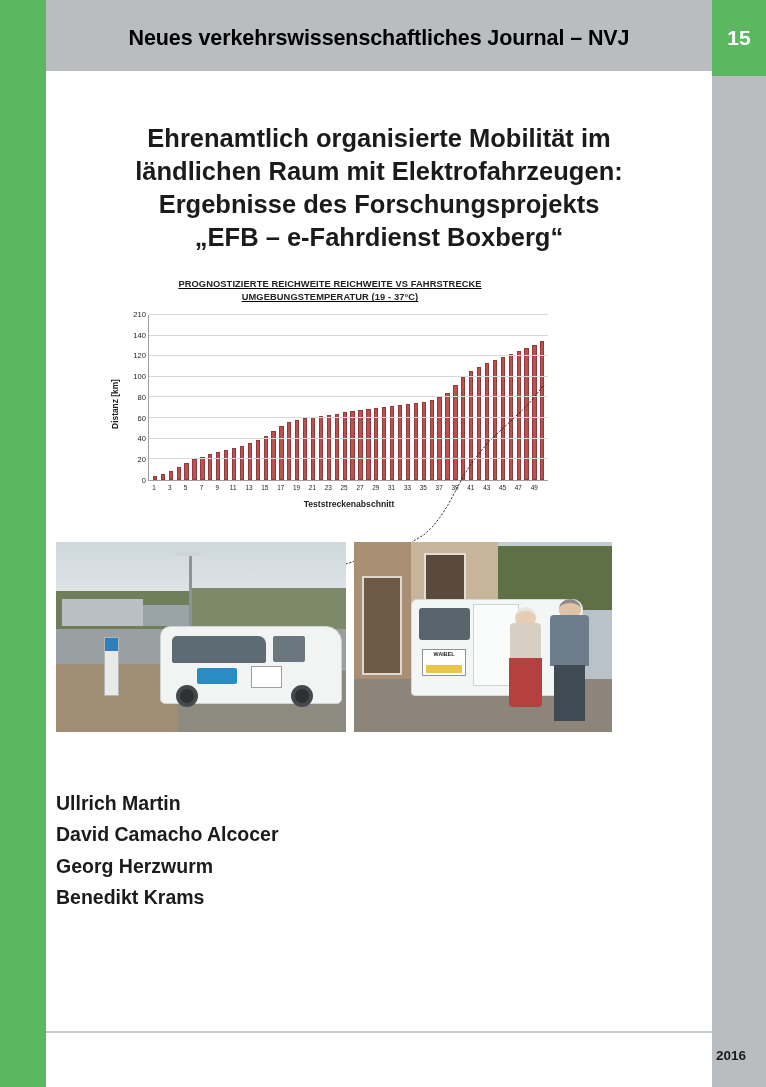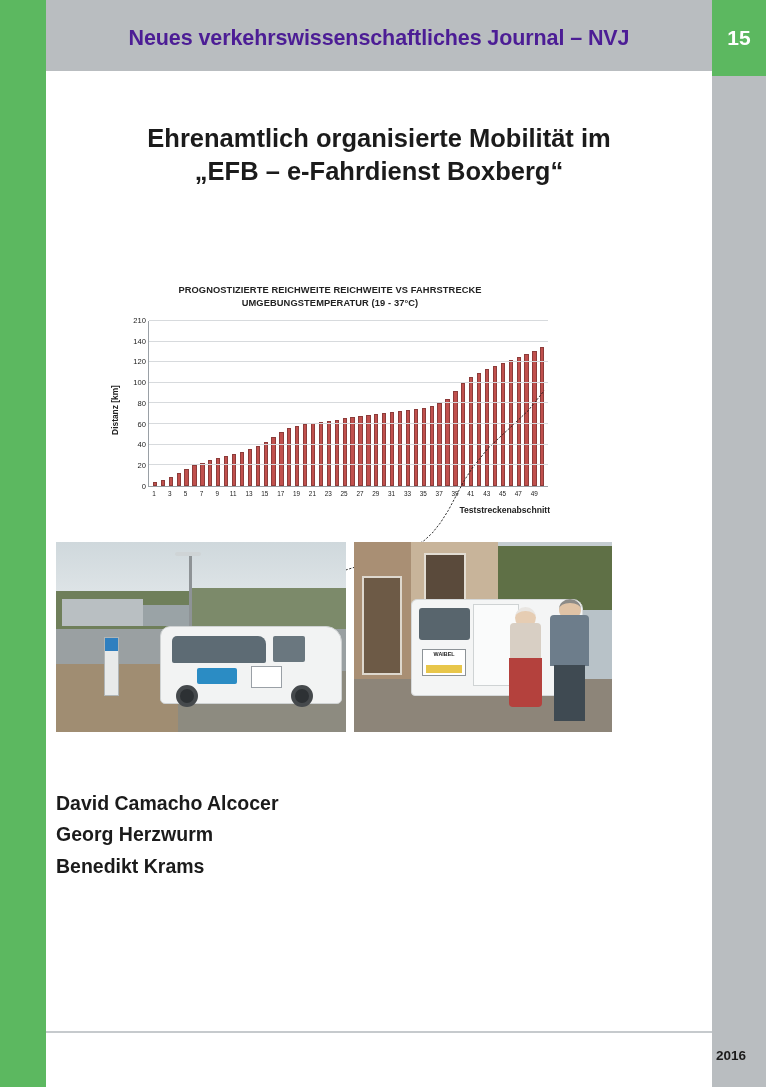--- a/index.html
+++ b/index.html
@@ -63,21 +63,21 @@
     width: 666px;
     height: 76px;
     background: #b9bdc0;
     display: flex;
     align-items: center;
     justify-content: center;
   }
   .journal-title {
     font-size: 21.5px;
     font-weight: bold;
-    color: #4c1d95;
+    color: #000000;
     letter-spacing: -0.1px;
     text-align: center;
   }
   .header-rule2 {
     position: absolute;
     left: 46px;
     top: 71px;
     width: 666px;
     height: 5px;
     background: #ffffff;
@@ -99,23 +99,24 @@
     font-size: 25.5px;
     font-weight: bold;
     line-height: 1.30;
     color: #1b1b1b;
   }
 
   
   .figure-chart {
     position: absolute;
     left: 110px;
-    top: 284px;
+    top: 278px;
     width: 440px;
     height: 250px;
+    text-decoration: underline;
   }
   .chart-title {
     text-align: center;
     font-size: 9.3px;
     font-weight: bold;
     color: #222;
     line-height: 1.45;
     letter-spacing: 0.1px;
   }
   .chart-body {
@@ -210,21 +211,21 @@
     flex: 1 1 0;
     text-align: center;
     font-size: 6.4px;
     color: #222;
   }
   .xlabel {
     position: absolute;
     left: 24px;
     right: 0;
     top: 188px;
-    text-align: right;
+    text-align: center;
     font-size: 8.6px;
     font-weight: bold;
     color: #222;
   }
   .trend {
     position: absolute;
     left: 0; top: 0; right: 0; bottom: 0;
     overflow: visible;
   }
 
@@ -500,20 +501,22 @@
   <div class="header">
     <div class="journal-title">Neues verkehrswissenschaftliches Journal – NVJ</div>
   </div>
   <div class="header-rule2"></div>
   <div class="issue-chip">15</div>
 
   <div class="content">
 
     <div class="doc-title">
       <div>Ehrenamtlich organisierte Mobilität im</div>
+      <div>ländlichen Raum mit Elektrofahrzeugen:</div>
+      <div>Ergebnisse des Forschungsprojekts</div>
       <div>„EFB – e-Fahrdienst Boxberg“</div>
     </div>
 
   </div>
 
   <div class="figure-chart">
     <div class="chart-title">
       <div>PROGNOSTIZIERTE REICHWEITE  REICHWEITE  VS FAHRSTRECKE</div>
       <div>UMGEBUNGSTEMPERATUR (19 - 37°C)</div>
     </div>
@@ -808,20 +811,21 @@
       </div>
       <div class="p2-person-b">
         <div class="head"></div>
         <div class="torso"></div>
         <div class="legs"></div>
       </div>
     </div>
   </div>
 
   <div class="authors">
+    <div class="author">Ullrich Martin</div>
     <div class="author">David Camacho Alcocer</div>
     <div class="author">Georg Herzwurm</div>
     <div class="author">Benedikt Krams</div>
   </div>
 
   <div class="footer-rule"></div>
   <div class="year">2016</div>
 
 </div>
 

